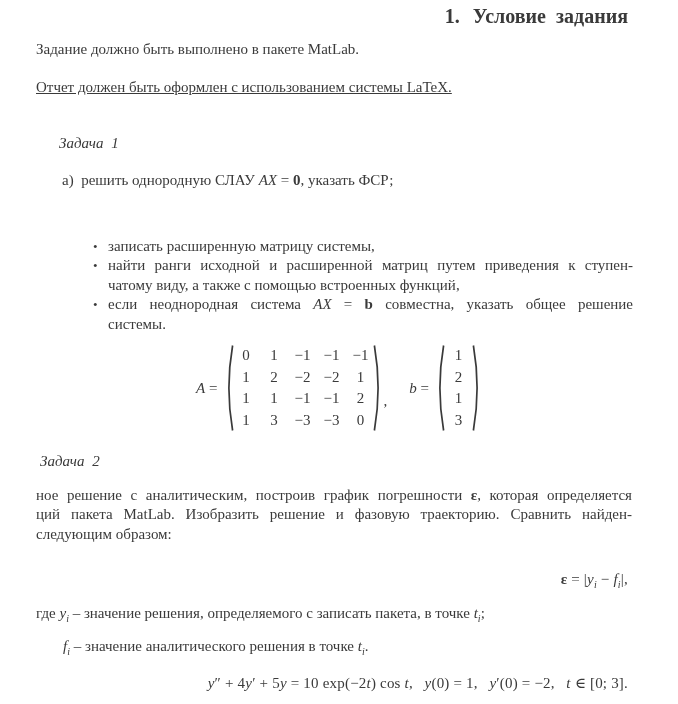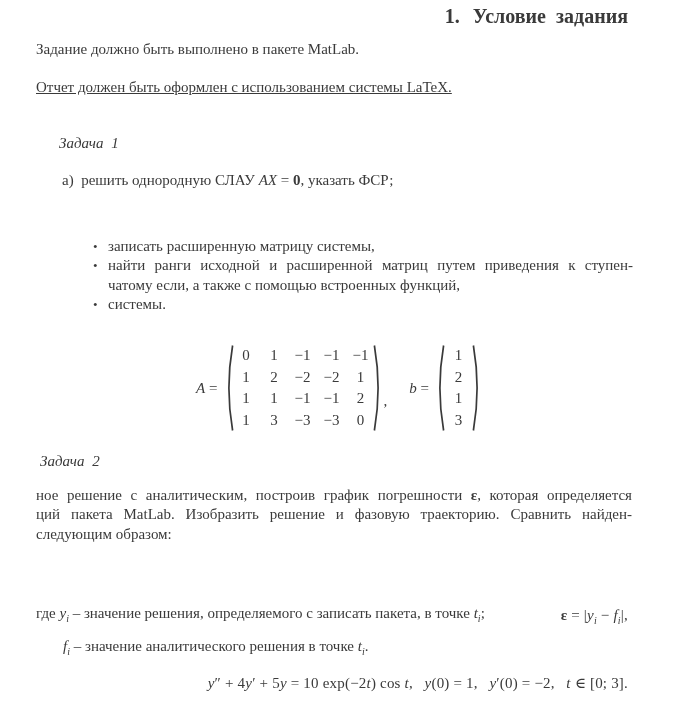--- a/index.html
+++ b/index.html
@@ -52,26 +52,27 @@
     <div class="bullet">
       <span class="marker">•</span>
       <div class="btext">
         <div class="line">записать расширенную матрицу системы,</div>
       </div>
     </div>
     <div class="bullet">
       <span class="marker">•</span>
       <div class="btext">
         <div class="line stretch">найти ранги исходной и расширенной матриц путем приведения к ступен-</div>
-        <div class="line">чатому если, а также с помощью встроенных функций,</div>
+        <div class="line">чатому виду, а также с помощью встроенных функций,</div>
       </div>
     </div>
     <div class="bullet">
       <span class="marker">•</span>
       <div class="btext">
+        <div class="line stretch"><span>если неоднородная система </span><span class="it">AX</span><span> = </span><span class="bd">b</span><span> совместна, указать общее решение</span></div>
         <div class="line">системы.</div>
       </div>
     </div>
   </div>
 
   <div class="abs mathrow" style="top:344px; left:0; width:678px;">
     <span class="mlabel"><span class="it">A</span><span> =</span></span>
     <svg class="paren" width="10" height="88" viewBox="0 0 10 88">
       <path d="M 8.6 1.5 Q 1.2 44 8.6 86.5" stroke="#3a3a3a" stroke-width="1.7" fill="none"></path>
     </svg>
@@ -117,20 +118,20 @@
   </div>
 
   <div class="abs line heading" style="top:452px; left:40px;">Задача 2</div>
 
   <div class="abs" style="top:486px; left:36px; width:596px;">
     <div class="line stretch"><span>ное решение с аналитическим, построив график погрешности </span><span class="bd">ε</span><span>, которая определяется</span></div>
     <div class="line stretch">ций пакета MatLab. Изобразить решение и фазовую траекторию. Сравнить найден-</div>
     <div class="line">следующим образом:</div>
   </div>
 
-  <div class="abs full line eq" style="top:570px;margin-top:36px;"><span class="bd">ε</span><span> = |</span><span class="it">y</span><span class="sub">i</span><span> − </span><span class="it">f</span><span class="sub">i</span><span>|,</span></div>
+  <div class="abs full line eq" style="top:570px;"><span class="bd">ε</span><span> = |</span><span class="it">y</span><span class="sub">i</span><span> − </span><span class="it">f</span><span class="sub">i</span><span>|,</span></div>
 
   <div class="abs line" style="top:604px; left:36px;"><span>где </span><span class="it">y</span><span class="sub">i</span><span> – значение решения, определяемого с записать пакета, в точке </span><span class="it">t</span><span class="sub">i</span><span>;</span></div>
   <div class="abs line" style="top:637px; left:63px;"><span class="it">f</span><span class="sub">i</span><span> – значение аналитического решения в точке </span><span class="it">t</span><span class="sub">i</span><span>.</span></div>
 
   <div class="abs full line eq" style="top:674px;"><span class="it">y</span><span>″ + 4</span><span class="it">y</span><span>′ + 5</span><span class="it">y</span><span> = 10 exp(−2</span><span class="it">t</span><span>) cos </span><span class="it">t</span><span>,  </span><span class="it">y</span><span>(0) = 1,  </span><span class="it">y</span><span>′(0) = −2,  </span><span class="it">t</span><span> ∈ [0; 3].</span></div>
 
 </div>
 
 </body></html>

